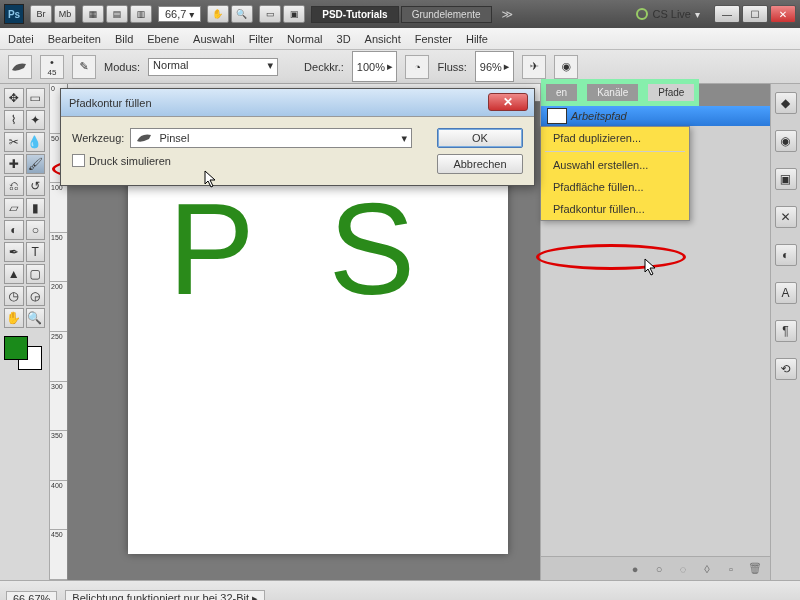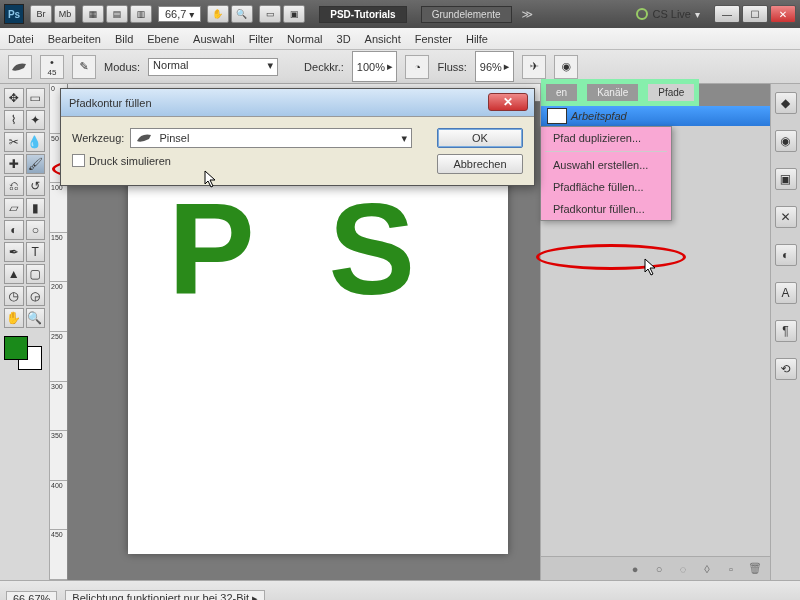--- a/index.html
+++ b/index.html
@@ -3,21 +3,21 @@
 <meta charset="utf-8">
 <style>
 *{box-sizing:border-box;margin:0;padding:0;font-family:Tahoma,Arial,sans-serif;font-size:11px;color:#333}
 body{width:800px;height:600px;background:#e0e0e0;overflow:hidden;position:relative}
 .titlebar{height:28px;background:linear-gradient(#6a6a6a,#4a4a4a);display:flex;align-items:center;padding:0 4px;gap:6px}
 .ps-logo{width:20px;height:20px;background:#0a3a5c;color:#8cc6e8;font-weight:bold;font-size:10px;display:flex;align-items:center;justify-content:center;border:1px solid #222}
 .tb-group{display:flex;gap:2px}
 .tb-btn{width:22px;height:18px;background:linear-gradient(#f0f0f0,#d0d0d0);border:1px solid #888;border-radius:2px;display:flex;align-items:center;justify-content:center;font-size:9px}
 .zoom-box{background:#fff;border:1px solid #888;padding:1px 6px;font-size:10px}
 .tb-sep{width:10px}
-.doc-tabs{display:flex;gap:14px;margin-left:8px}
+.doc-tabs{display:flex;gap:2px;}
 .doc-tab{padding:2px 10px;background:#5a5a5a;color:#ddd;border:1px solid #333;font-size:10px}
 .doc-tab.active{background:#3a3a3a;color:#fff;font-weight:bold}
 .cslive{margin-left:auto;display:flex;align-items:center;gap:4px;color:#ddd;font-size:10px}
 .cslive-icon{width:12px;height:12px;border:2px solid #9c6;border-radius:50%}
 .win-controls{display:flex;gap:2px;margin-left:8px}
 .win-btn{width:26px;height:18px;background:linear-gradient(#f0f0f0,#c8c8c8);border:1px solid #555;border-radius:2px;display:flex;align-items:center;justify-content:center;font-size:10px}
 .win-btn.close{background:linear-gradient(#e88,#c33);color:#fff}
 .menubar{height:22px;background:linear-gradient(#f5f5f5,#e8e8e8);display:flex;align-items:center;padding:0 8px;gap:14px;border-bottom:1px solid #bbb}
 .menubar span{font-size:11px;cursor:default}
 .optbar{height:34px;background:linear-gradient(#e8e8e8,#d8d8d8);display:flex;align-items:center;padding:0 8px;gap:8px;border-bottom:1px solid #aaa}
@@ -31,30 +31,30 @@
 .tool.active{background:linear-gradient(#c0d0e0,#90a8c0)}
 .swatches{margin-top:6px;position:relative;width:40px;height:40px}
 .swatch-fg{width:24px;height:24px;background:#1a8a1a;border:1px solid #000;position:absolute;top:0;left:0}
 .swatch-bg{width:24px;height:24px;background:#fff;border:1px solid #000;position:absolute;top:10px;left:14px}
 .canvas-area{flex:1;background:#7a7a7a;position:relative;display:flex}
 .ruler-v{width:18px;background:#f0f0f0;border-right:1px solid #888;font-size:8px;display:flex;flex-direction:column}
 .ruler-v .tick{height:50px;border-bottom:1px solid #aaa;padding:1px;font-size:7px}
 .canvas-inner{flex:1;position:relative}
 .ruler-h{height:18px;background:#f0f0f0;border-bottom:1px solid #888}
 .canvas{position:absolute;top:30px;left:60px;width:380px;height:440px;background:#fff;box-shadow:0 0 8px rgba(0,0,0,0.4)}
-.ps-text{position:absolute;top:60px;left:40px;font-size:130px;font-weight:bold;font-family:Arial Black,Arial;color:#2a8a1a;letter-spacing:20px}
+.ps-text{position:absolute;top:60px;left:40px;font-size:130px;font-weight:normal;font-family:Arial Black,Arial;color:#2a8a1a;letter-spacing:20px}
 .panels{width:230px;background:#d0d0d0;border-left:1px solid #aaa;position:relative}
 .panel-tabs{display:flex;background:#8a8a8a;height:22px;align-items:flex-end}
 .ptab{padding:3px 10px;font-size:10px;background:#999;border:5px solid #86efac;color:#eee}
 .ptab.active{background:#d0d0d0;color:#333}
 .path-item{background:linear-gradient(#4aa0ff,#2a7adb);color:#fff;padding:2px 6px;font-size:10px;font-style:italic;display:flex;align-items:center;gap:4px}
 .path-thumb{width:20px;height:16px;background:#fff;border:1px solid #333}
 .right-dock{width:30px;background:#d0d0d0;border-left:1px solid #aaa;display:flex;flex-direction:column;align-items:center;padding-top:8px;gap:16px}
 .dock-ico{width:22px;height:22px;background:linear-gradient(#f0f0f0,#d0d0d0);border:1px solid #999;border-radius:2px;display:flex;align-items:center;justify-content:center;font-size:12px}
-.context-menu{position:absolute;top:126px;left:540px;width:132px;background:#f9a8d4;border:1px solid #888;box-shadow:2px 2px 6px rgba(0,0,0,0.3);z-index:50}
+.context-menu{position:absolute;top:126px;left:540px;width:150px;background:#fde047;border:1px solid #888;box-shadow:2px 2px 6px rgba(0,0,0,0.3);z-index:50}
 .ctx-item{padding:5px 12px;font-size:11px;border-bottom:0}
 .ctx-sep{height:1px;background:#ccc;margin:2px 4px}
 .ctx-item.hl{position:relative}
 .red-oval{position:absolute;border:3px solid #d00;border-radius:50%;pointer-events:none}
 .dialog{position:absolute;top:88px;left:60px;width:475px;background:#ece9d8;border:1px solid #555;box-shadow:2px 2px 10px rgba(0,0,0,0.4);z-index:60}
 .dlg-title{height:28px;background:linear-gradient(#d8e8f8,#a8c8e8);display:flex;align-items:center;padding:0 8px;border-bottom:1px solid #999;position:relative}
 .dlg-close{position:absolute;right:6px;top:4px;width:40px;height:18px;background:linear-gradient(#e88,#c33);border:1px solid #833;border-radius:3px;color:#fff;display:flex;align-items:center;justify-content:center;font-size:12px;font-weight:bold}
 .dlg-body{padding:11px;display:flex;gap:25px}
 .dlg-left{flex:1}
 .dlg-row{display:flex;align-items:center;gap:6px;margin-bottom:6px}

